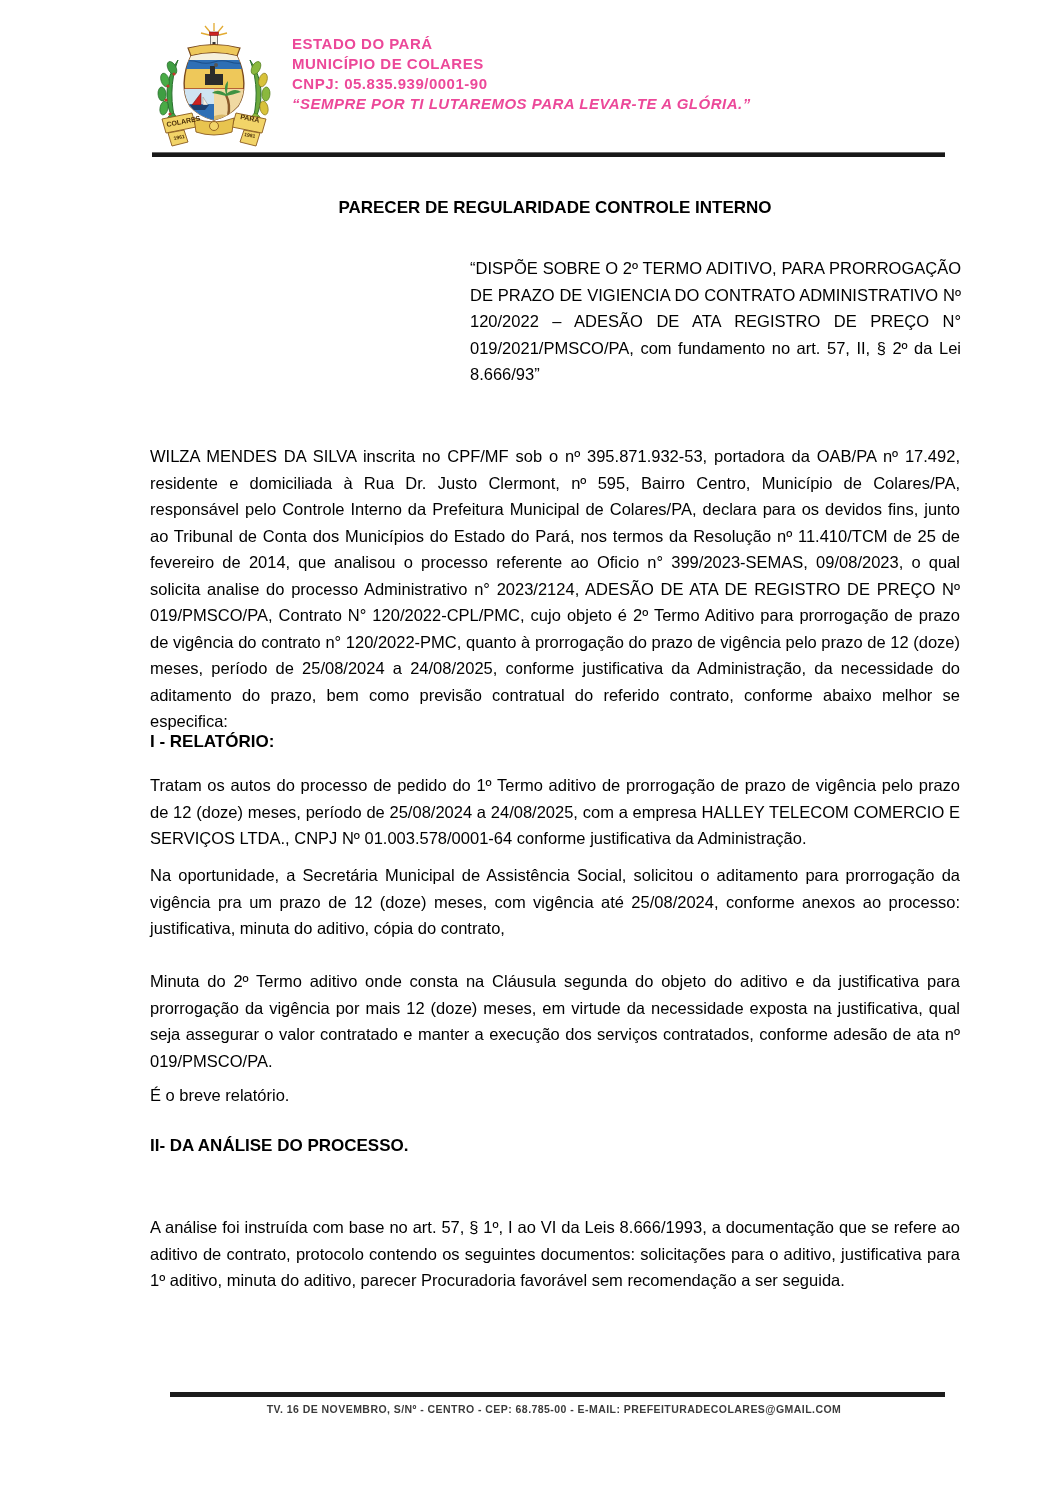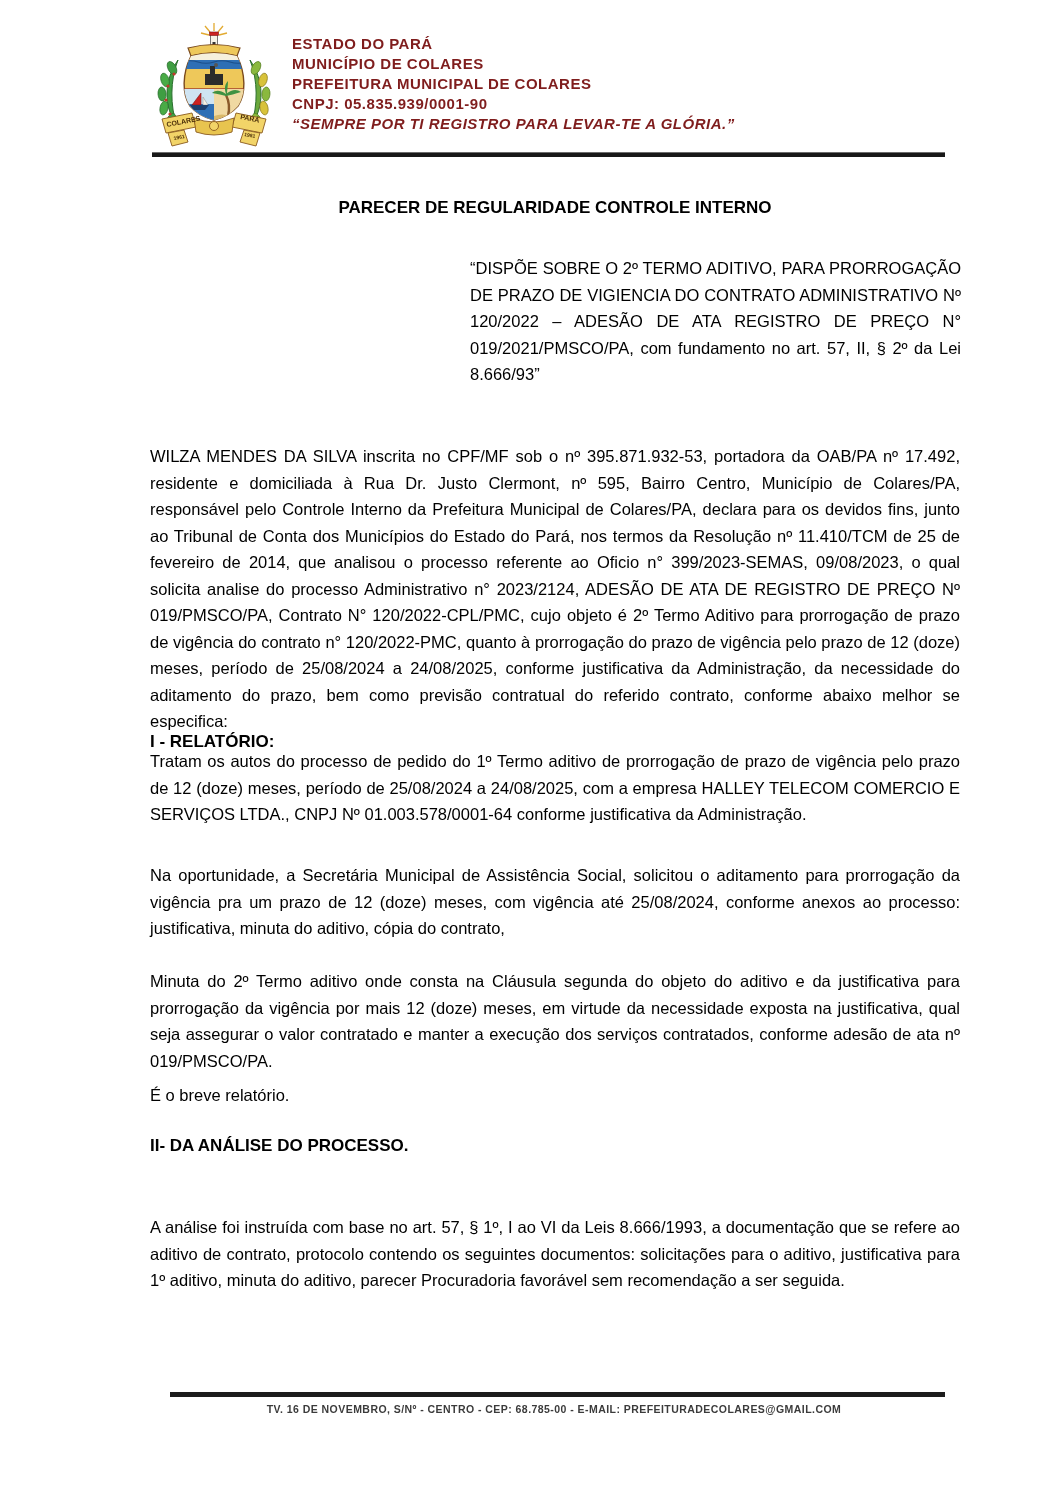--- a/index.html
+++ b/index.html
@@ -6,21 +6,21 @@
   .page {
     position:relative; width:1058px; height:1497px; background:#ffffff;
     font-family:"Liberation Sans", sans-serif; color:#000; overflow:hidden;
   }
   
   .header { position:absolute; top:22px; left:148px; display:flex; align-items:flex-start; }
   .crest-svg { width:132px; height:132px; flex:0 0 auto; }
   .header-text {
     margin-left:12px; padding-top:12px;
     font-size:15px; line-height:20px; letter-spacing:0.5px;
-    color:#7f1d1d; font-weight:600;
+    color:#ec4899; font-weight:600;
   }
   .cnpj-value { font-weight:800; }
   .motto { font-style:italic; font-weight:700; }
   .header-rule {
     position:absolute; top:152px; left:152px; width:793px; height:4px;
     background:#181818; border-top:1px solid #6d6d6d;
   }
   
   .doc-title {
     position:absolute; top:198px; left:150px; width:810px;
@@ -30,21 +30,21 @@
     position:absolute; top:255px; left:470px; width:491px;
     text-align:justify; font-size:16.5px; line-height:26.5px;
   }
   .para {
     position:absolute; left:150px; width:810px;
     text-align:justify; font-size:16.5px; line-height:26.5px;
   }
   .heading { position:absolute; left:150px; font-weight:700; font-size:17px; }
   .p-intro   { top:443px; }
   .h-relatorio { top:732px; }
-  .p-1 { top:748px; }
+  .p-1 { top:772px; }
   .p-2 { top:862px; }
   .p-3 { top:952px;margin-top:16px; }
   .p-breve { top:1070px; text-align:left;margin-top:12px; }
   .h-analise { top:1136px; }
   .p-4 { top:1214px; }
   
   .footer-rule {
     position:absolute; top:1392px; left:170px; width:775px; height:5px;
     background:#1c1c1c;
   }
@@ -145,26 +145,25 @@
       </g>
       <text class="ribbon-text" x="19" y="105" font-size="7" transform="rotate(-11 19 105)">COLARES</text>
       <text class="ribbon-text" x="92" y="97" font-size="7" transform="rotate(11 92 97)">PARÁ</text>
       <text class="ribbon-text" x="26" y="118" font-size="5" transform="rotate(-11 26 118)">1961</text>
       <text class="ribbon-text" x="96" y="114" font-size="5" transform="rotate(11 96 114)">1981</text>
     </svg>
 
     <div class="header-text">
       <div>ESTADO DO PARÁ</div>
       <div>MUNICÍPIO DE COLARES</div>
-      <div>PREFEITURA MUNICIPAL DE COLARES</div>
       <div>
         <span>CNPJ:</span>
         <span class="cnpj-value">05.835.939/0001-90</span>
       </div>
-      <div class="motto">“SEMPRE POR TI REGISTRO PARA LEVAR-TE A GLÓRIA.”</div>
+      <div class="motto">“SEMPRE POR TI LUTAREMOS PARA LEVAR-TE A GLÓRIA.”</div>
     </div>
   </div>
 
   <div class="header-rule"></div>
 
   <div class="doc-title">PARECER DE REGULARIDADE CONTROLE INTERNO</div>
 
   <div class="epigraph">“DISPÕE SOBRE O 2º TERMO ADITIVO, PARA PRORROGAÇÃO DE PRAZO DE VIGIENCIA DO CONTRATO ADMINISTRATIVO Nº 120/2022 – ADESÃO DE ATA REGISTRO DE PREÇO N° 019/2021/PMSCO/PA, com fundamento no art. 57, II, § 2º  da Lei 8.666/93”</div>
 
   <div class="para p-intro">WILZA MENDES DA SILVA inscrita no CPF/MF sob o nº 395.871.932-53, portadora da OAB/PA nº 17.492, residente e domiciliada à Rua Dr. Justo Clermont, nº 595, Bairro Centro, Município de Colares/PA, responsável pelo Controle Interno da Prefeitura Municipal de Colares/PA, declara para os devidos fins, junto ao Tribunal de Conta dos Municípios do Estado do Pará, nos termos da Resolução nº 11.410/TCM de 25 de fevereiro de 2014, que analisou o processo referente ao Oficio n° 399/2023-SEMAS, 09/08/2023, o qual solicita analise do processo Administrativo n° 2023/2124, ADESÃO DE ATA DE REGISTRO DE PREÇO Nº 019/PMSCO/PA, Contrato N° 120/2022-CPL/PMC, cujo objeto é 2º Termo Aditivo para prorrogação de prazo de vigência do contrato n° 120/2022-PMC, quanto à prorrogação do prazo de vigência pelo prazo de 12  (doze) meses, período de 25/08/2024 a 24/08/2025, conforme justificativa da Administração, da necessidade do aditamento do prazo, bem como previsão contratual do referido contrato, conforme abaixo melhor se especifica:</div>

